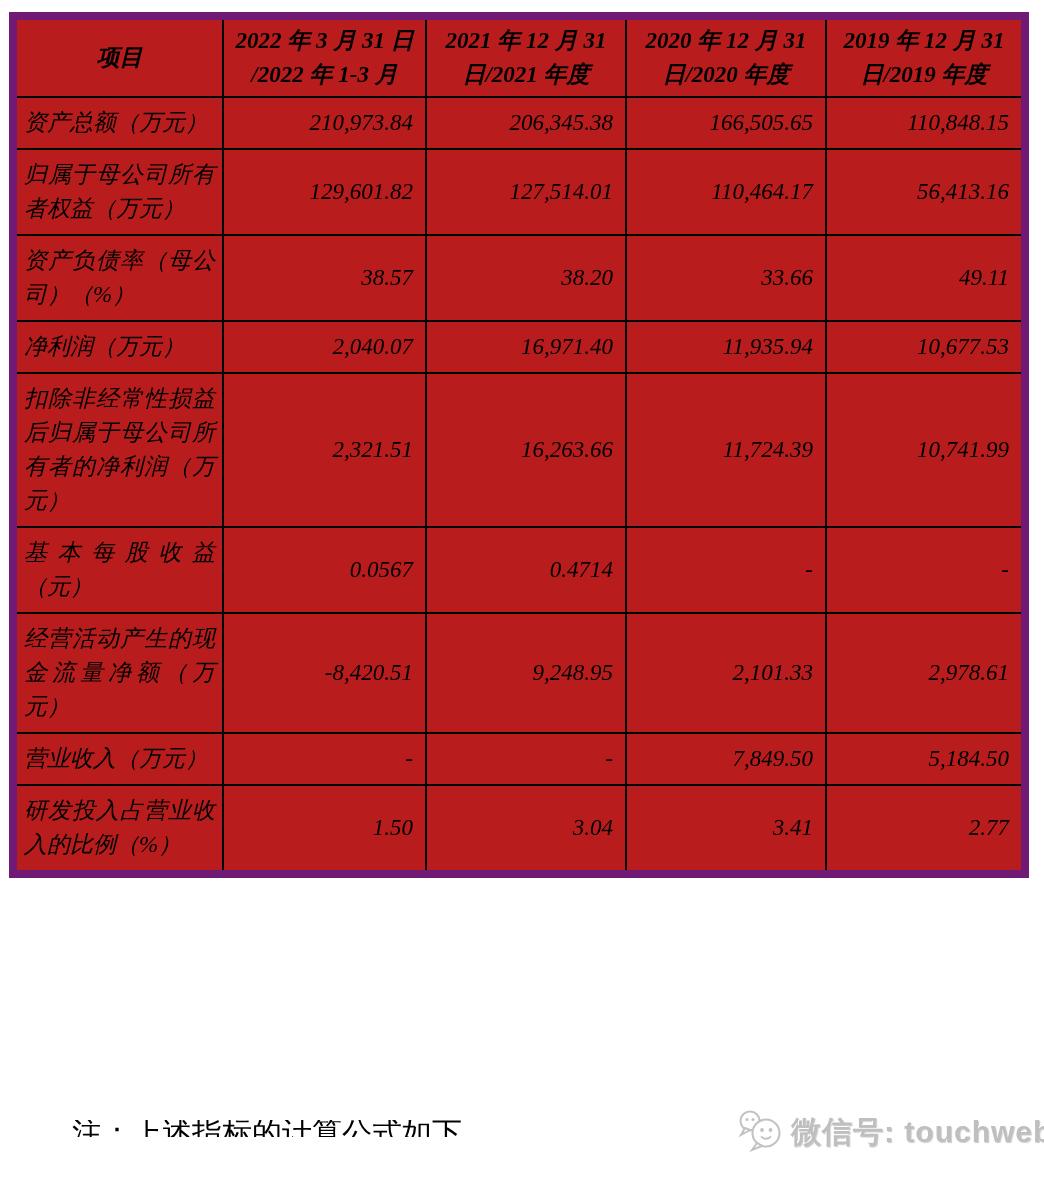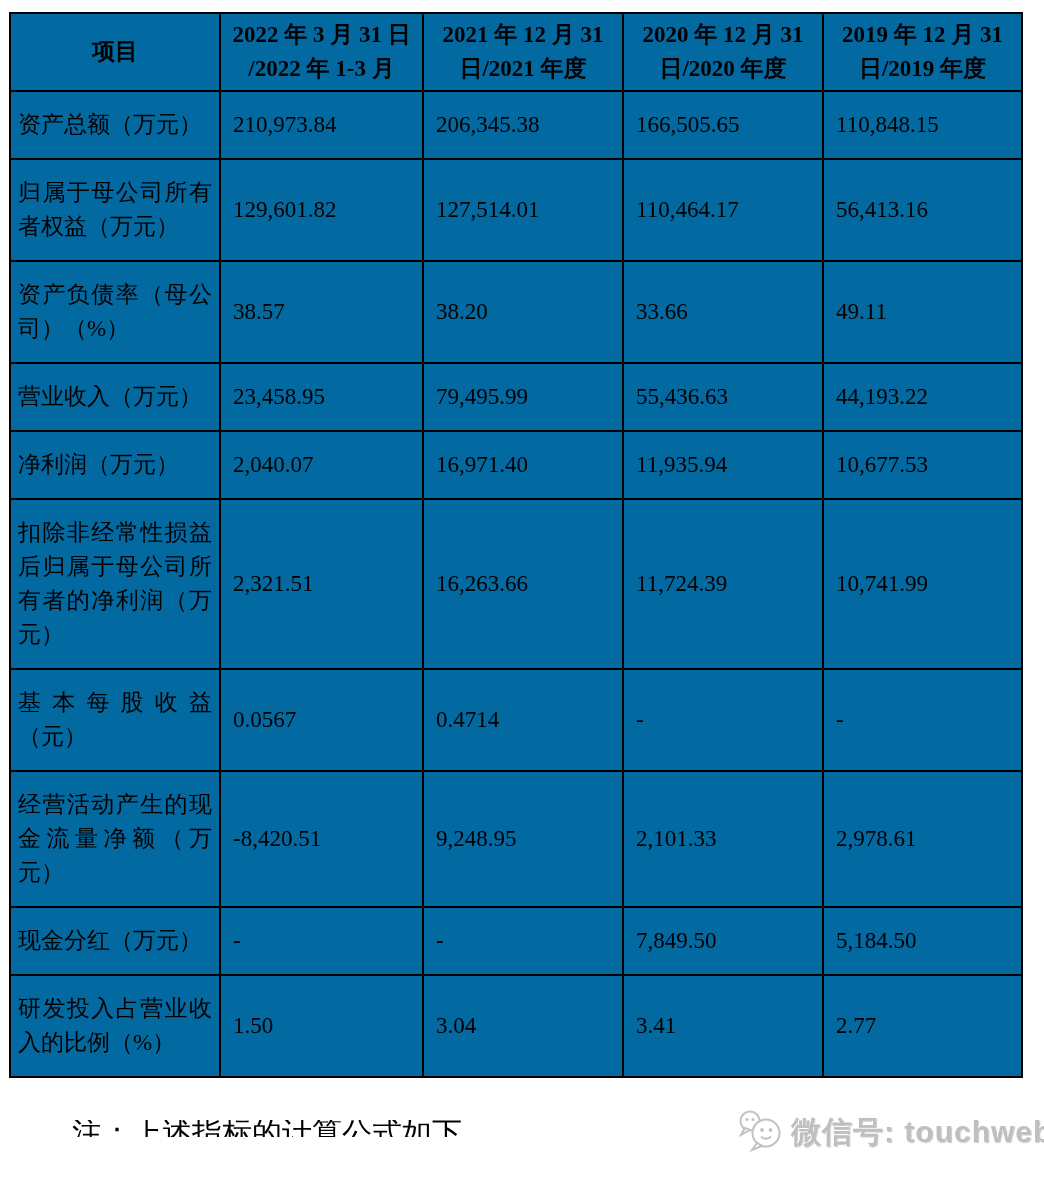--- a/index.html
+++ b/index.html
@@ -9,44 +9,45 @@
     position: relative;
     overflow: hidden;
     font-family: "Liberation Serif", "DejaVu Serif", serif;
     color: #000000;
   }
   table.fin {
     position: absolute; left: 9px; top: 12px;
     border-collapse: collapse;
     table-layout: fixed;
     width: 1012px;
-    border: 1px solid #701a75;
-    background: #0369a1;
+    border: 8px solid #701a75;
+    background: #b91c1c;
+    font-style: italic;
   }
   th, td {
     border: 2px solid #000;
     font-size: 23px;
     line-height: 34px;
     vertical-align: middle;
     overflow: hidden;
   }
   th {
     font-weight: 700;
     text-align: center;
     padding: 4px 2px;
   }
   th span { display: block; }
   td.label {
-    padding: 16px 7px;
+    padding: 8px 7px;
     text-align: justify;
     text-justify: inter-character;
   }
   td.num {
     padding: 4px 12px;
-    text-align: left;
+    text-align: right;
   }
   .note {
     position: absolute;
     left: 72px; top: 1120px;
     height: 17px;
     overflow: hidden;
     font-size: 30px;
     line-height: 25px;
     white-space: nowrap;
   }
@@ -117,27 +118,20 @@
       <td class="num">56,413.16</td>
     </tr>
     <tr>
       <td class="label">资产负债率（母公司）（%）</td>
       <td class="num">38.57</td>
       <td class="num">38.20</td>
       <td class="num">33.66</td>
       <td class="num">49.11</td>
     </tr>
     <tr>
-      <td class="label">营业收入（万元）</td>
-      <td class="num">23,458.95</td>
-      <td class="num">79,495.99</td>
-      <td class="num">55,436.63</td>
-      <td class="num">44,193.22</td>
-    </tr>
-    <tr>
       <td class="label">净利润（万元）</td>
       <td class="num">2,040.07</td>
       <td class="num">16,971.40</td>
       <td class="num">11,935.94</td>
       <td class="num">10,677.53</td>
     </tr>
     <tr>
       <td class="label">扣除非经常性损益后归属于母公司所有者的净利润（万元）</td>
       <td class="num">2,321.51</td>
       <td class="num">16,263.66</td>
@@ -152,21 +146,21 @@
       <td class="num">-</td>
     </tr>
     <tr>
       <td class="label">经营活动产生的现金流量净额（万元）</td>
       <td class="num">-8,420.51</td>
       <td class="num">9,248.95</td>
       <td class="num">2,101.33</td>
       <td class="num">2,978.61</td>
     </tr>
     <tr>
-      <td class="label">现金分红（万元）</td>
+      <td class="label">营业收入（万元）</td>
       <td class="num">-</td>
       <td class="num">-</td>
       <td class="num">7,849.50</td>
       <td class="num">5,184.50</td>
     </tr>
     <tr>
       <td class="label">研发投入占营业收入的比例（%）</td>
       <td class="num">1.50</td>
       <td class="num">3.04</td>
       <td class="num">3.41</td>

